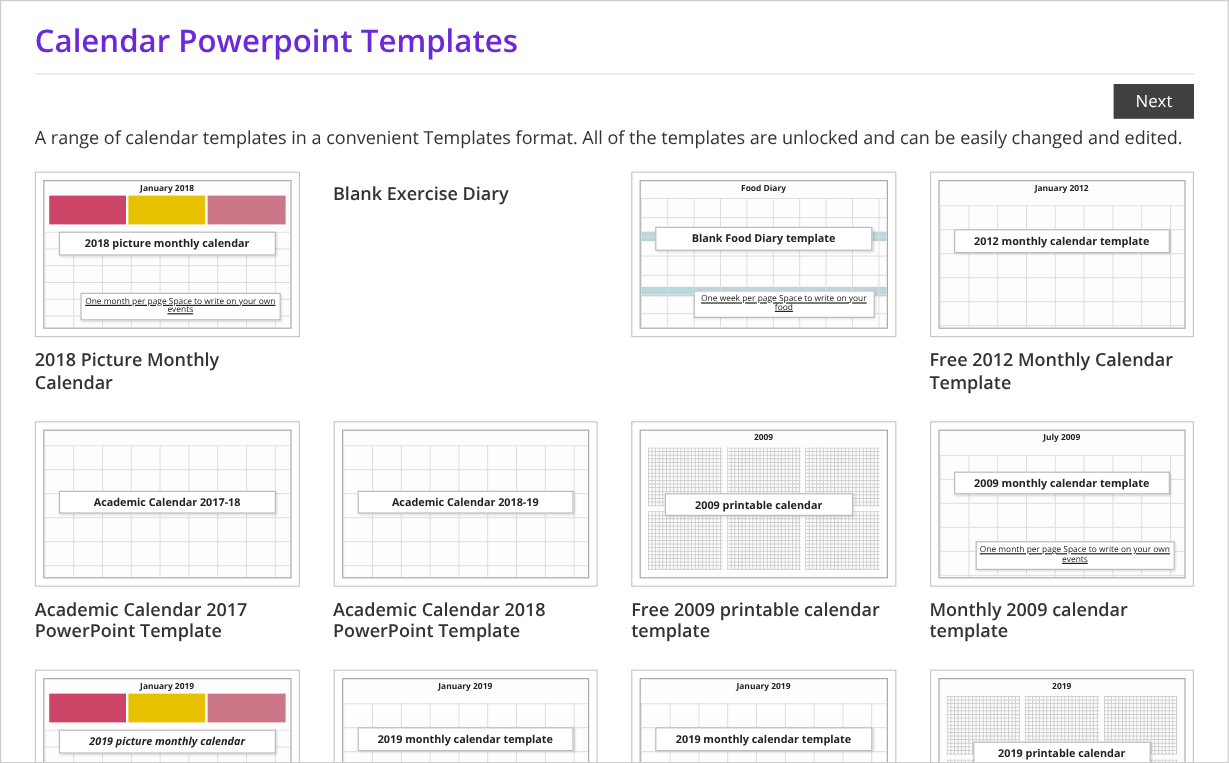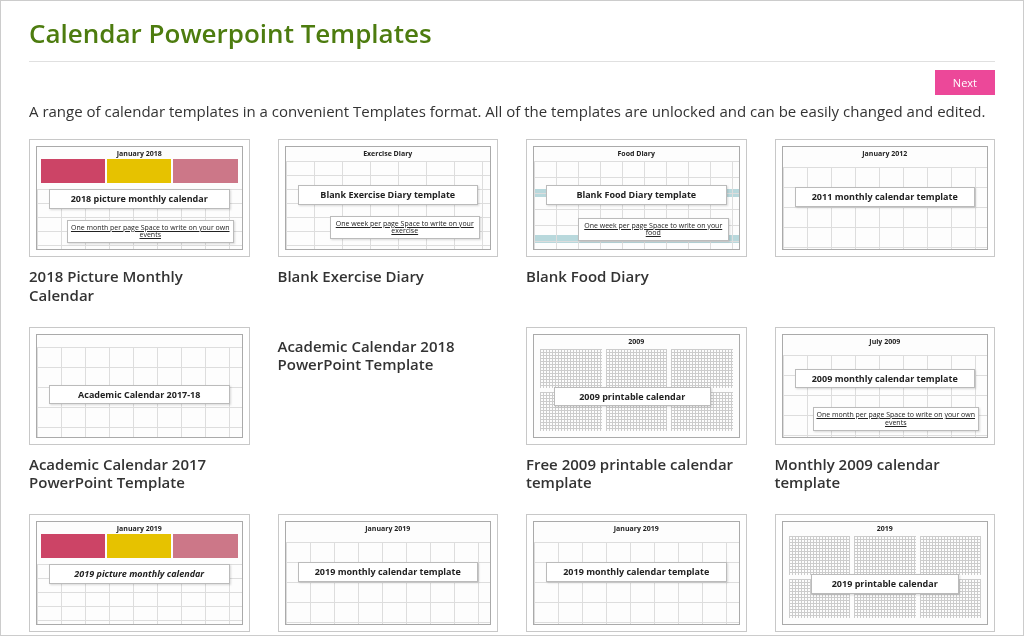--- a/index.html
+++ b/index.html
@@ -11,54 +11,54 @@
       height: 636px;
       overflow: hidden;
       border: 1px solid #ccc;
     }
     .content {
       padding: 14px 28px 0 28px;
     }
     .page-title {
       font-size: 26px;
       font-weight: 600;
-      color: #4d7c0f;
+      color: #6d28d9;
       padding-bottom: 10px;
       border-bottom: 1px solid #e0e0e0;
     }
     .top-bar {
       display: flex;
       justify-content: flex-end;
       margin-top: 8px;
       margin-bottom: 6px;
     }
     .next-btn {
-      background: #ec4899;
+      background: #404040;
       color: #fff;
       border: none;
       padding: 5px 18px;
-      font-size: 11px;
+      font-size: 14px;
       cursor: pointer;
       font-family: inherit;
     }
     .intro {
       font-size: 15px;
       color: #333;
       margin-bottom: 18px;
     }
     .grid {
       display: grid;
       grid-template-columns: repeat(4, 1fr);
       column-gap: 28px;
       row-gap: 22px;
     }
     .card { cursor: pointer; }
     .thumb {
       width: 100%;
-      height: 118px;
+      height: 138px;
       border: 1px solid #c8c8c8;
       background: #fff;
       padding: 6px;
       display: flex;
       flex-direction: column;
       align-items: center;
       position: relative;
       overflow: hidden;
     }
     .thumb-inner {
@@ -186,67 +186,64 @@
           <div class="grid-lines lower"></div>
           <div class="badge" style="top:42px;">2018 picture monthly calendar</div>
           <div class="badge small" style="bottom:6px; left:30px; right:8px;">One month per page
 Space to write on your own events</div>
         </div>
       </div>
       <div class="card-title">2018 Picture Monthly Calendar</div>
     </div>
 
     <div class="card">
-      <div class="thumb">
-        <div class="thumb-inner">
-          <div class="thumb-title">Exercise Diary</div>
-          <div class="grid-lines" style="background-size: 28px 14px;"></div>
-          <div class="badge" style="top:38px;">Blank Exercise Diary template</div>
-          <div class="badge small" style="bottom:10px; left:44px; right:10px;">One week per page
-Space to write on your exercise</div>
-        </div>
-      </div>
       <div class="card-title">Blank Exercise Diary</div>
     </div>
 
     <div class="card">
       <div class="thumb">
         <div class="thumb-inner">
           <div class="food-bands"></div>
           <div class="thumb-title">Food Diary</div>
           <div class="grid-lines" style="background-size: 22px 16px;"></div>
           <div class="badge small" style="bottom:8px; left:44px; right:10px;">One week per page
 Space to write on your food</div>
           <div class="badge" style="top:38px;">Blank Food Diary template</div>
         </div>
       </div>
-      <div class="card-title">Blank Food Diary</div>
     </div>
 
     <div class="card">
       <div class="thumb">
         <div class="thumb-inner">
           <div class="thumb-title">January 2012</div>
           <div class="grid-lines tall"></div>
-          <div class="badge" style="top:40px;">2011 monthly calendar template</div>
-        </div>
-      </div>
+          <div class="badge" style="top:40px;">2012 monthly calendar template</div>
+        </div>
+      </div>
+      <div class="card-title">Free 2012 Monthly Calendar Template</div>
     </div>
 
     <div class="card">
       <div class="thumb">
         <div class="thumb-inner">
           <div class="grid-lines tall" style="top:12px;"></div>
           <div class="badge" style="top:50px;">Academic Calendar 2017-18</div>
         </div>
       </div>
       <div class="card-title">Academic Calendar 2017 PowerPoint Template</div>
     </div>
 
     <div class="card">
+      <div class="thumb">
+        <div class="thumb-inner">
+          <div class="grid-lines tall" style="top:12px;"></div>
+          <div class="badge" style="top:50px;">Academic Calendar 2018-19</div>
+        </div>
+      </div>
       <div class="card-title">Academic Calendar 2018 PowerPoint Template</div>
     </div>
 
     <div class="card">
       <div class="thumb">
         <div class="thumb-inner">
           <div class="thumb-title">2009</div>
           <div class="mini-months">
               <div></div>
               <div></div>

